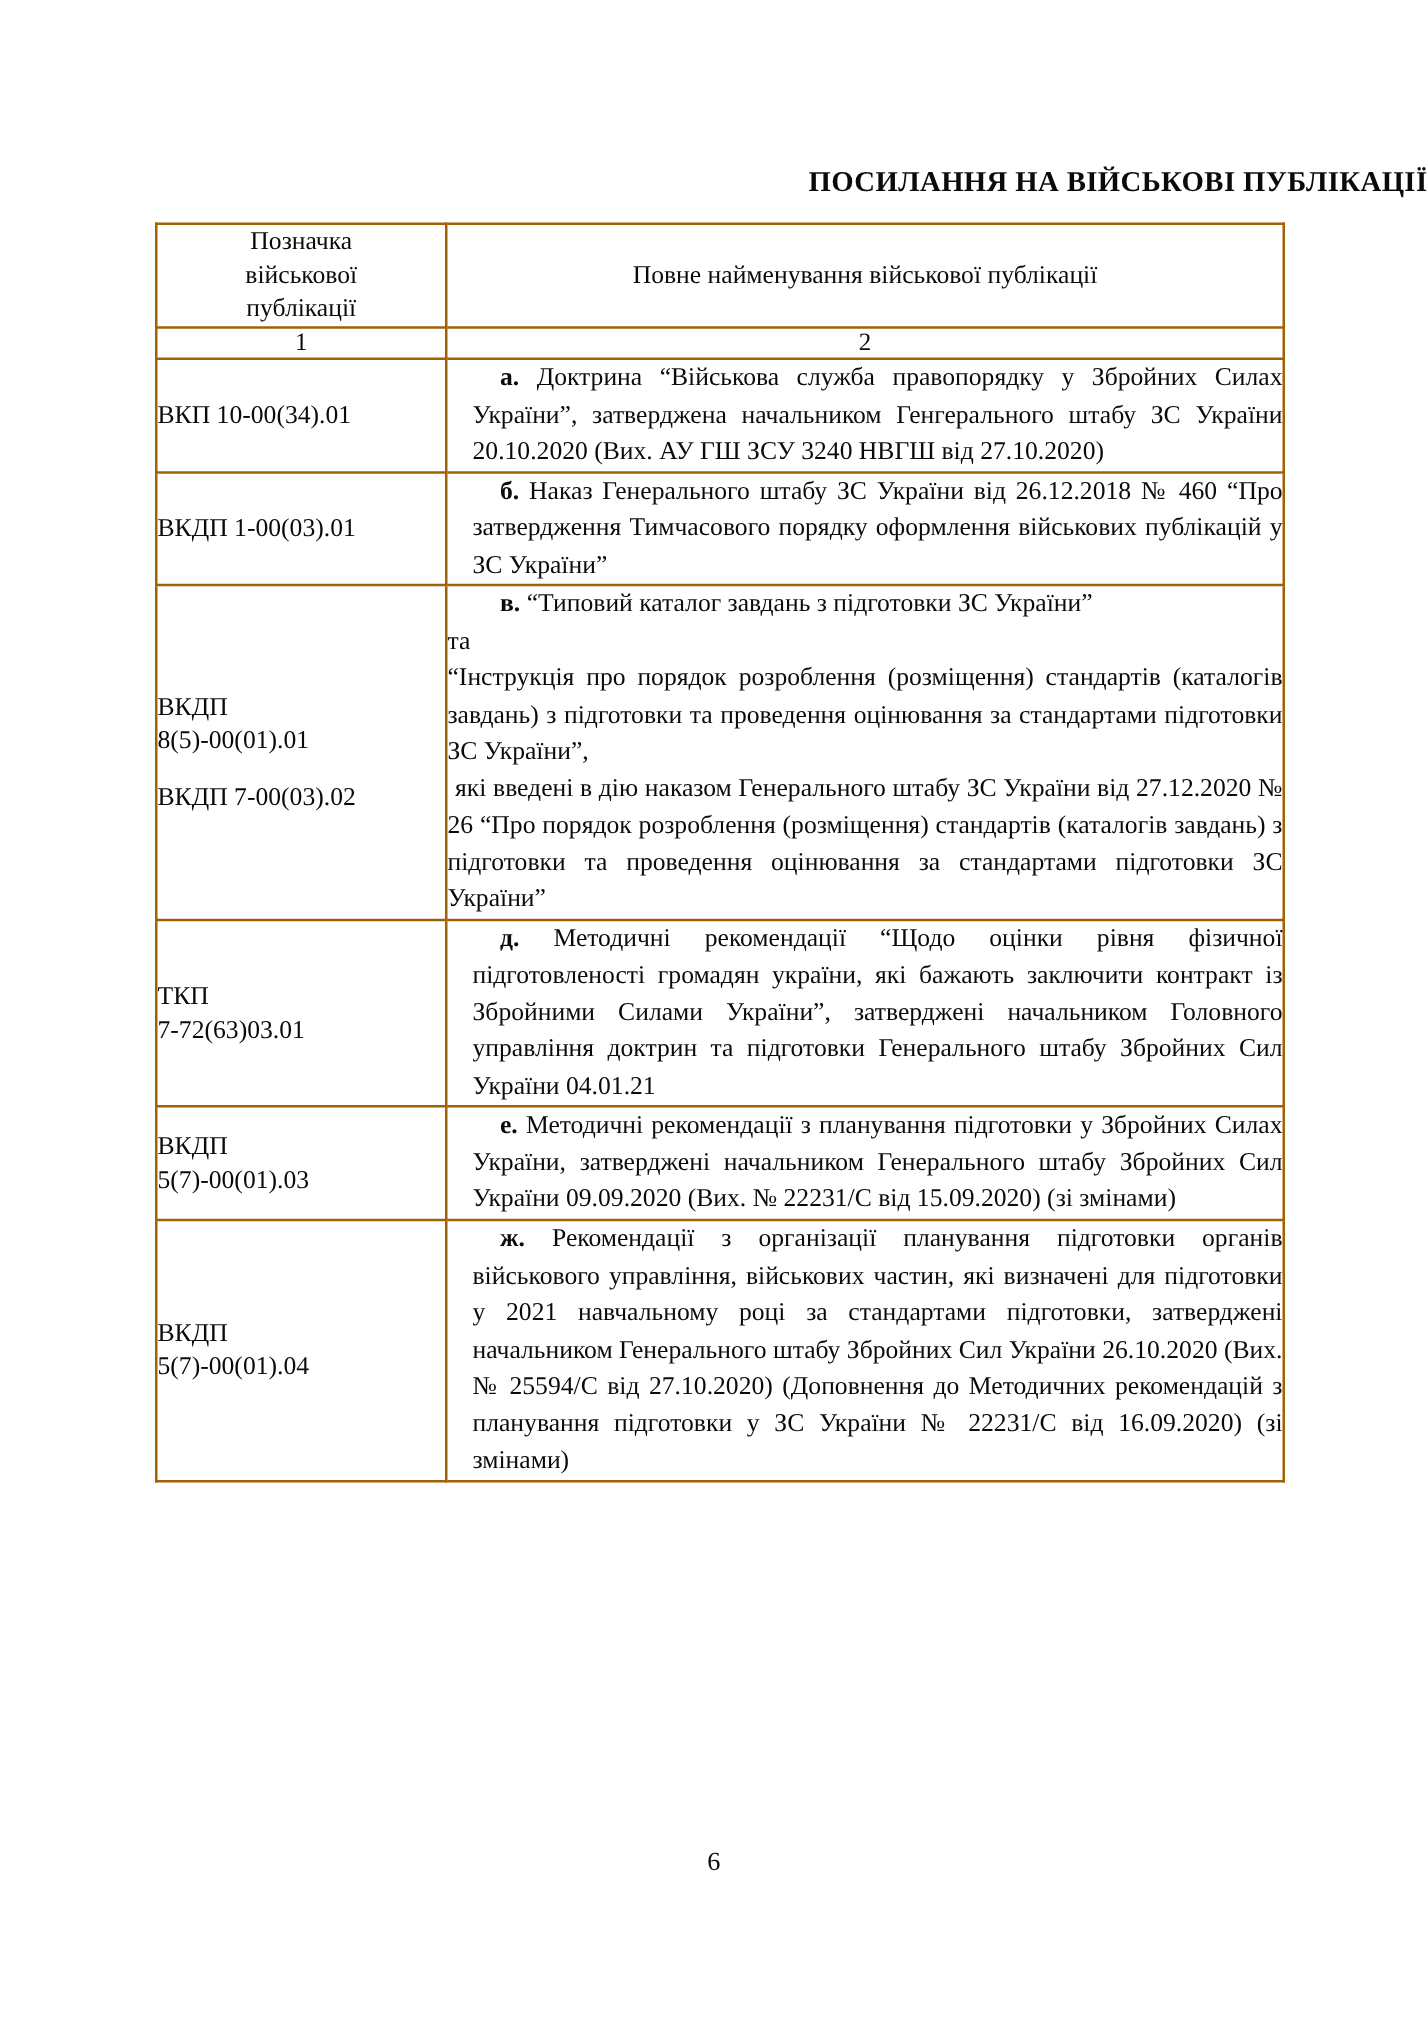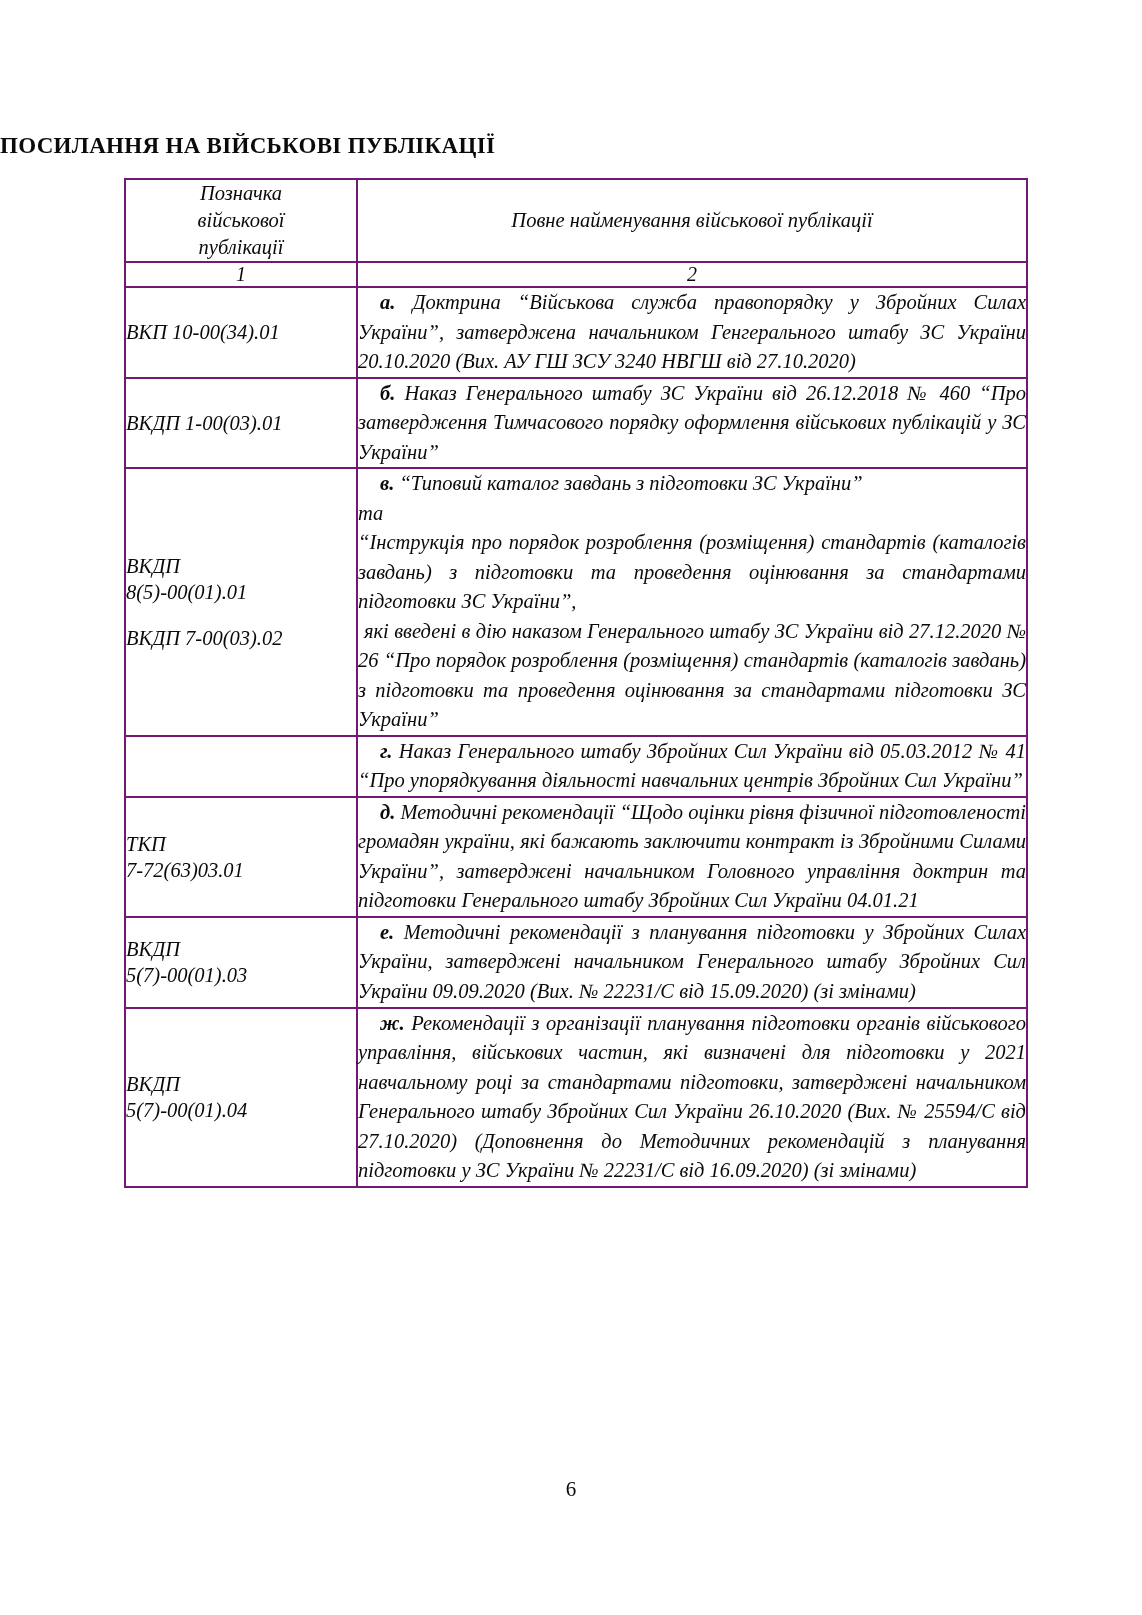--- a/index.html
+++ b/index.html
@@ -20,41 +20,40 @@
     width: 1142px;
     height: 1615px;
     box-sizing: border-box;
     overflow: hidden;
   }
   .doc-title {
     position: absolute;
     left: 0;
     top: 133px;
     width: 1142px;
-    text-align: left;
+    text-align: right;
     font-size: 23px;
     font-weight: bold;
     letter-spacing: 0.3px;
     line-height: 1.1;
   }
   table.pub-table {
     position: absolute;
     left: 124px;
     top: 178px;
     width: 902px;
     border-collapse: collapse;
     table-layout: fixed;
     background: #fff;
   }
   table.pub-table td,
   table.pub-table th {
-    border: 2px solid #701a75;
+    border: 2px solid #a16207;
     padding: 0;
     vertical-align: middle;
-    font-style: italic;
   }
   col.c-code { width: 232px; }
   col.c-name { width: 670px; }
 
   .cell-code {
     text-align: left;
     font-size: 20.5px;
     line-height: 1.28;
     padding: 6px 6px;
     vertical-align: middle;
@@ -86,21 +85,21 @@
     line-height: 1.44;
     padding: 5px 9px 6px 9px;
     vertical-align: top;
     hyphens: none;
   }
   .cell-text p {
     margin: 0;
     text-align: justify;
     text-align-last: left;
   }
-  .cell-text p.first { text-indent: 22px; }
+  .cell-text p.first { text-indent: 22px; margin-left: 20px; }
   .cell-text p.plain { text-align: center; text-align-last: left; }
   .cell-text p.lead-space { text-indent: 6px; text-align: justify; }
   .cell-text b { font-weight: bold; }
 
   .page-number {
     position: absolute;
     left: 0;
     top: 1477px;
     width: 1142px;
     text-align: center;
@@ -161,26 +160,20 @@
           <span class="code-line">ВКДП 7-00(03).02</span>
         </td>
         <td class="cell-text">
           <p class="first plain"><b>в.</b> <span>“Типовий каталог завдань з підготовки ЗС України”</span></p>
           <p class="plain">та</p>
           <p>“Інструкція про порядок розроблення (розміщення) стандартів (каталогів завдань) з підготовки та проведення оцінювання за стандартами підготовки ЗС України”,</p>
           <p class="lead-space">які введені в дію наказом Генерального штабу ЗС України від 27.12.2020 № 26 “Про порядок розроблення (розміщення) стандартів (каталогів завдань) з підготовки та проведення оцінювання за стандартами підготовки ЗС України”</p>
         </td>
       </tr>
 
-      <tr>
-        <td class="cell-code">&nbsp;</td>
-        <td class="cell-text">
-          <p class="first"><b>г.</b> <span>Наказ Генерального штабу Збройних Сил України від 05.03.2012 № 41 “Про упорядкування діяльності навчальних центрів Збройних Сил України”</span></p>
-        </td>
-      </tr>
 
       <tr>
         <td class="cell-code">
           <span class="code-line">ТКП</span>
           <span class="code-line">7-72(63)03.01</span>
         </td>
         <td class="cell-text">
           <p class="first"><b>д.</b> <span>Методичні рекомендації “Щодо оцінки рівня фізичної підготовленості громадян україни, які бажають заключити контракт із Збройними Силами України”, затверджені начальником Головного управління доктрин та підготовки Генерального штабу Збройних Сил України 04.01.21</span></p>
         </td>
       </tr>

